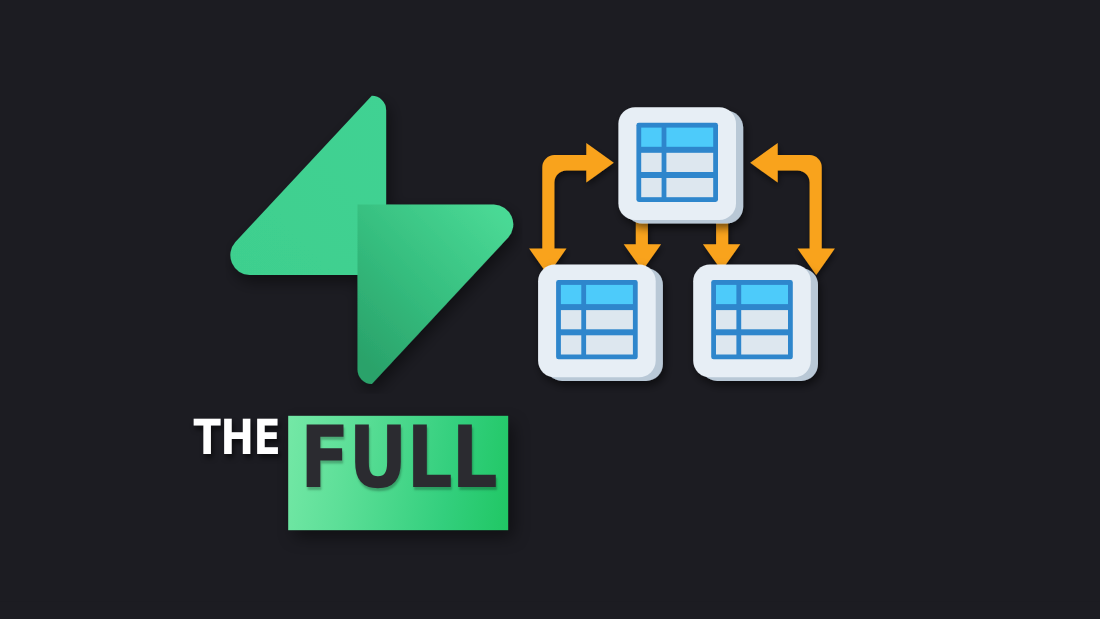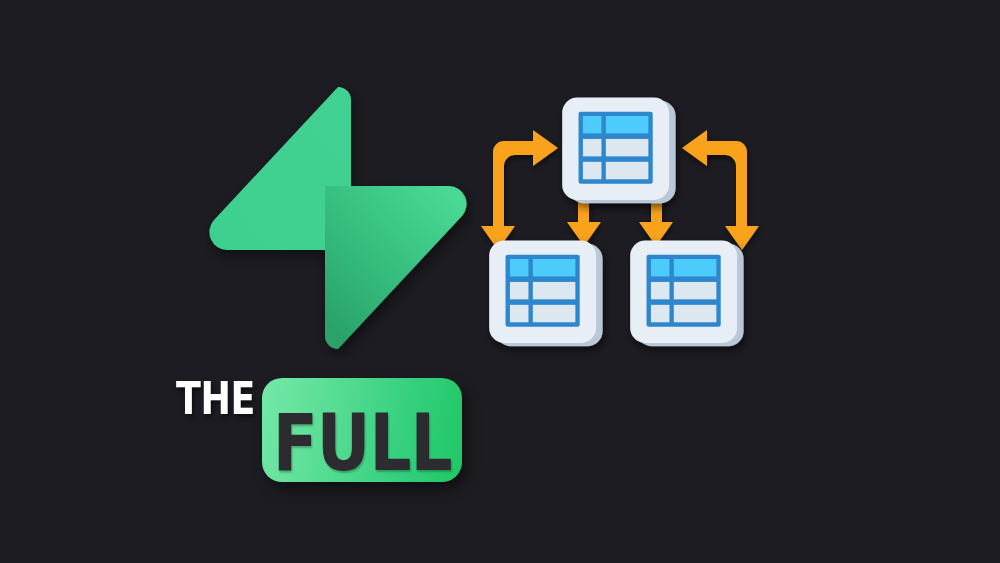--- a/index.html
+++ b/index.html
@@ -61,24 +61,23 @@
     line-height: 44px;
     transform: scaleX(0.92);
     transform-origin: left top;
     text-shadow: 2px 3px 5px rgba(0,0,0,0.55);
   }
   .chip {
     position: absolute;
     top: 8px;
     height: 104px;
     display: flex;
-    align-items: flex-end;
+    align-items: flex-start;
     justify-content: center;
     box-shadow: 5px 7px 14px rgba(0,0,0,0.45);
-    border-radius: 20px;
   }
   .chip-full {
     left: 262px;
     width: 200px;
     background: linear-gradient(100deg, #74e8a6 0%, #5ddf98 28%, #33cf7d 72%, #20c764 100%);
   }
   .chip-course {
     left: 480px;
     width: 282px;
     background: linear-gradient(100deg, #24c96c 0%, #1fc665 55%, #1dc263 100%);

